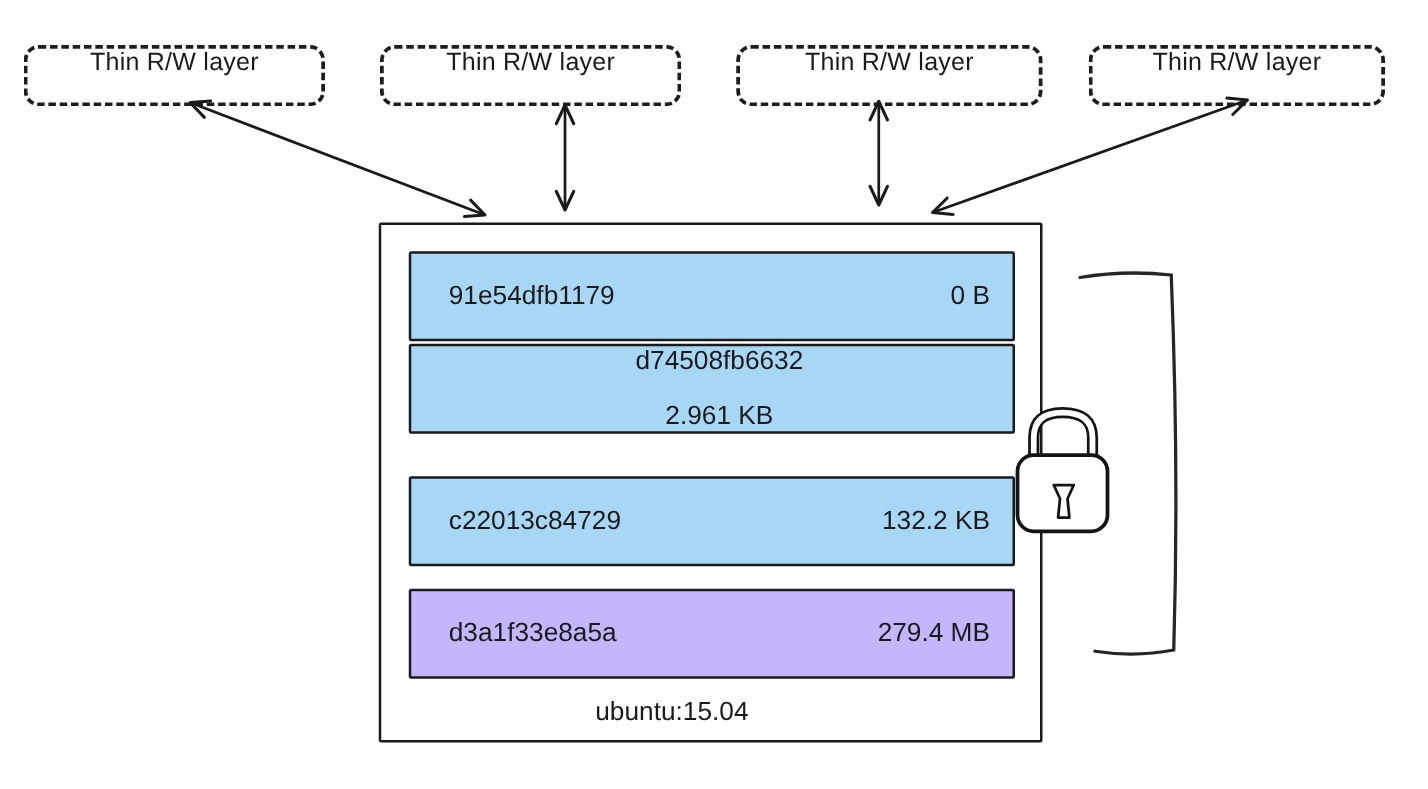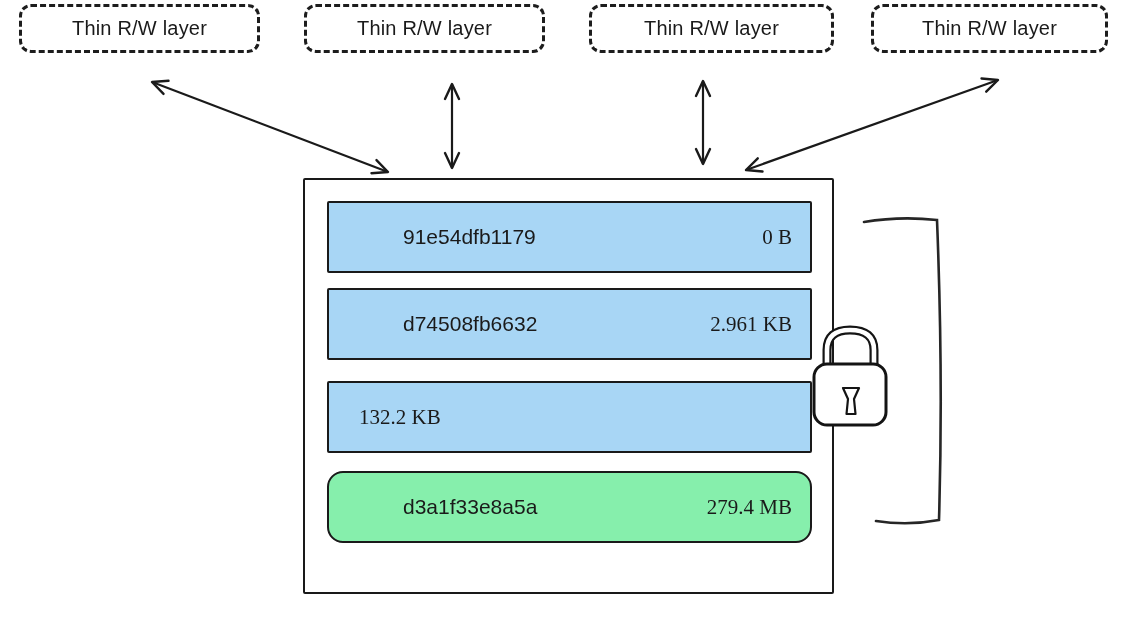--- a/index.html
+++ b/index.html
@@ -8,27 +8,26 @@
     width: 1142px;
     height: 631px;
     background: #ffffff;
     font-family: "Liberation Sans", sans-serif;
     color: #1a1a1a;
     overflow: hidden;
   }
   
   .rw-box {
     position: absolute;
-    top: 4px;
+    top: 36px;
     height: 49px;
     box-sizing: border-box;
     border: 3.5px dashed #1d1d1d;
     border-radius: 12px;
     display: flex;
-    align-items: center;
     justify-content: center;
     font-size: 20px;
     letter-spacing: 0.2px;
     background: #ffffff;
   }
   #rw1 { left: 19px;  width: 241px; }
   #rw2 { left: 304px; width: 241px; }
   #rw3 { left: 589px; width: 245px; }
   #rw4 { left: 871px; width: 237px; }
 
@@ -53,25 +52,25 @@
     box-sizing: border-box;
     border: 2px solid #1a1a1a;
     border-radius: 2px;
     display: flex;
     align-items: center;
     justify-content: space-between;
     padding: 0 18px 0 30px;
     font-size: 21px;
   }
   #layer1 { top: 21px; }
-  #layer2 { top: 108px; }
+  #layer2 { top: 95px; flex-direction: column; }
   #layer3 { top: 201px; }
   #layer4 { top: 291px; }
-  .layer-id   { white-space: nowrap; margin-left: 44px; }
-  .layer-size { white-space: nowrap; font-family: Liberation Serif, serif; }
+  .layer-id   { white-space: nowrap; }
+  .layer-size { white-space: nowrap; }
 
   .image-name {
     position: absolute;
     left: 0;
     right: 0;
     bottom: 10px;
     text-align: center;
     font-size: 21px;
     transform: translateX(-31px);
   }
@@ -107,26 +106,28 @@
   <div class="image-box">
     <div class="layer-row" id="layer1" style="background: rgb(168, 214, 245);">
       <span class="layer-id">91e54dfb1179</span>
       <span class="layer-size">0 B</span>
     </div>
     <div class="layer-row" id="layer2" style="background: rgb(168, 214, 245);">
       <span class="layer-id">d74508fb6632</span>
       <span class="layer-size">2.961 KB</span>
     </div>
     <div class="layer-row" id="layer3" style="background: rgb(168, 214, 245);">
+      <span class="layer-id">c22013c84729</span>
       <span class="layer-size">132.2 KB</span>
     </div>
-    <div class="layer-row" id="layer4" style="background: #86efac; border-radius: 16px;">
+    <div class="layer-row" id="layer4" style="background: #c4b5fd;">
       <span class="layer-id">d3a1f33e8a5a</span>
       <span class="layer-size">279.4 MB</span>
     </div>
+    <div class="image-name">ubuntu:15.04</div>
   </div>
 
   <svg class="overlay" viewBox="0 0 1142 631">
     <defs>
       <marker id="ah" viewBox="0 0 22 22" refX="20" refY="11" markerWidth="22" markerHeight="22" markerUnits="userSpaceOnUse" orient="auto-start-reverse">
         <path d="M5 4 L20 11 L5 18" fill="none" stroke="#1a1a1a" stroke-width="2.4" stroke-linecap="round" stroke-linejoin="round"></path>
       </marker>
     </defs>
 
     <g>

